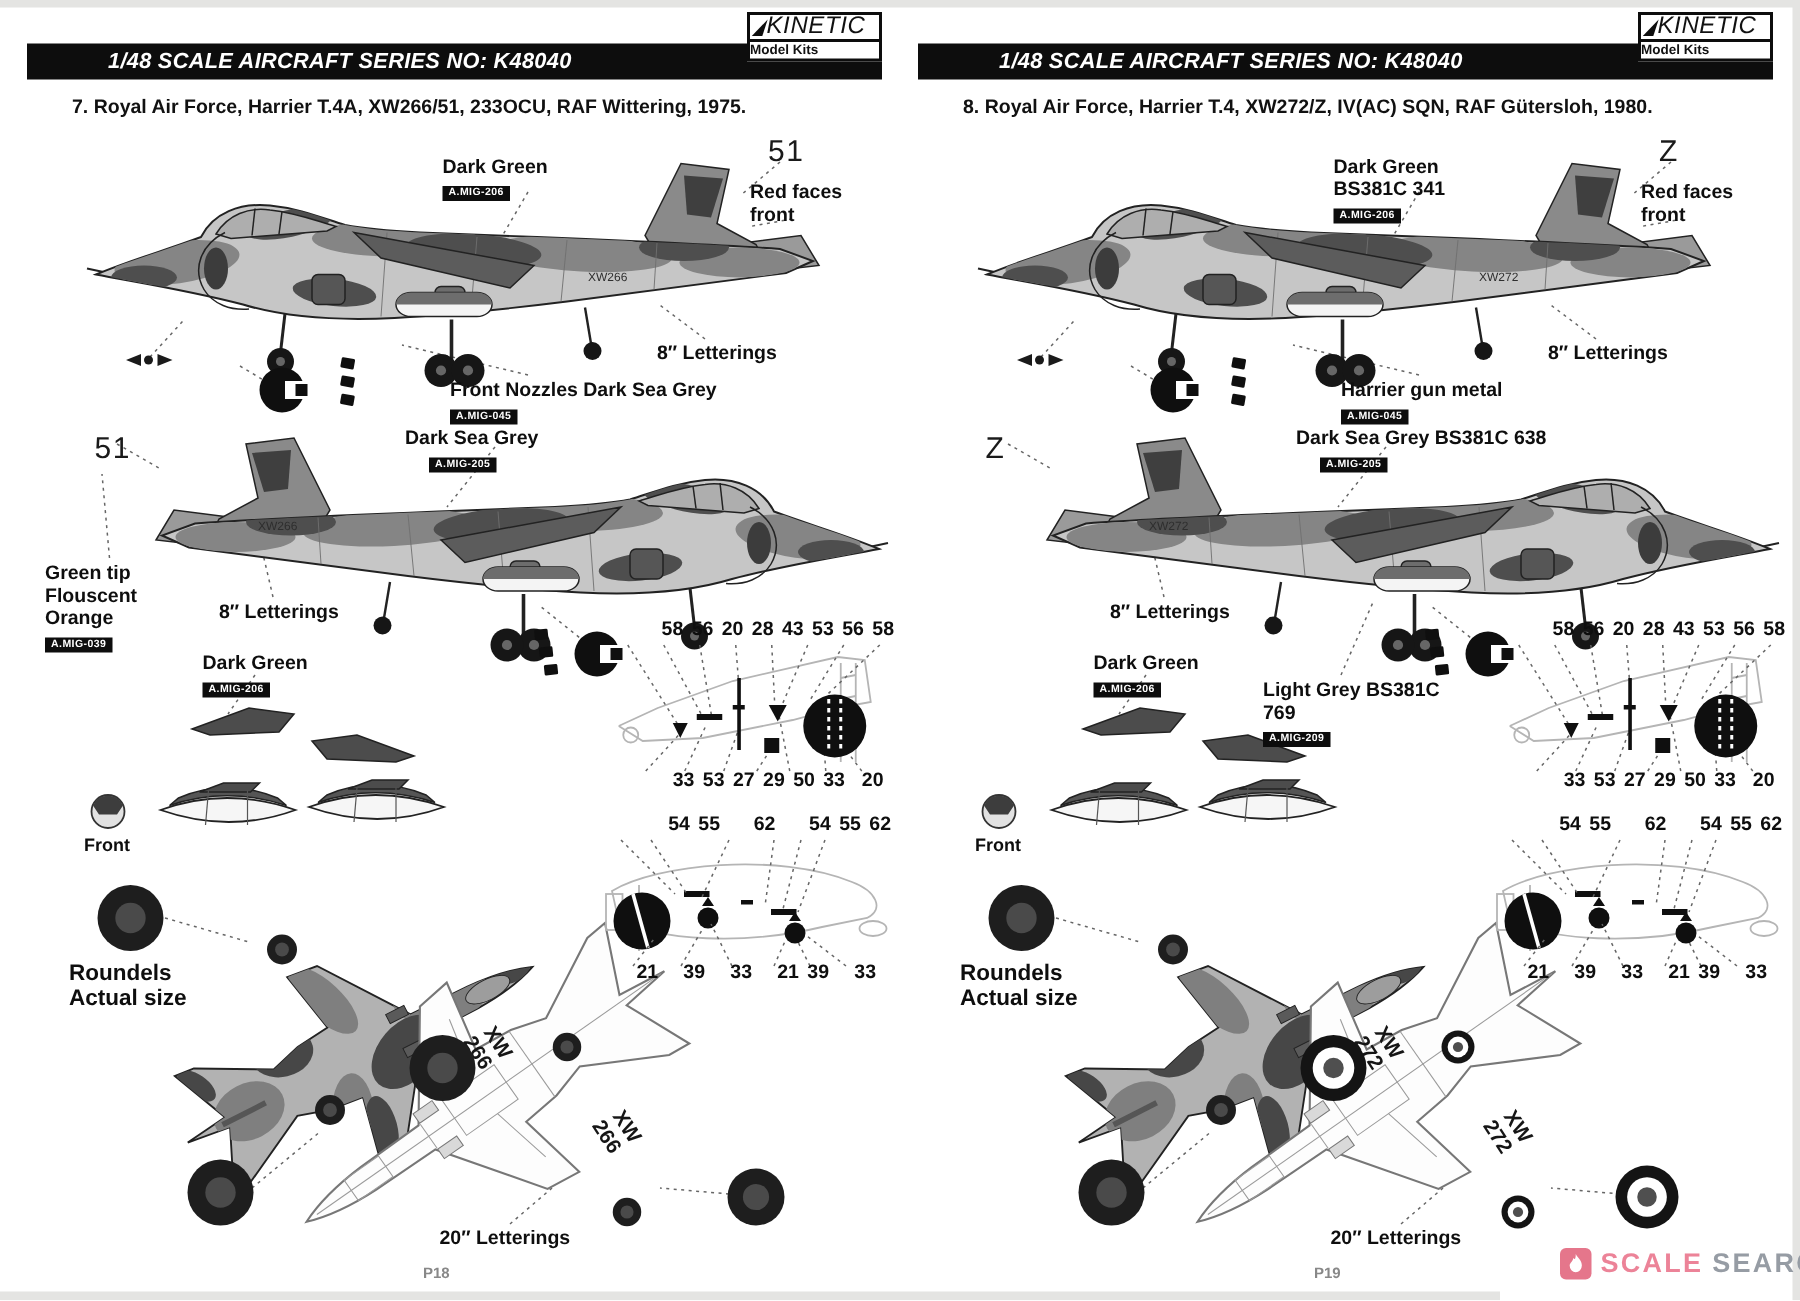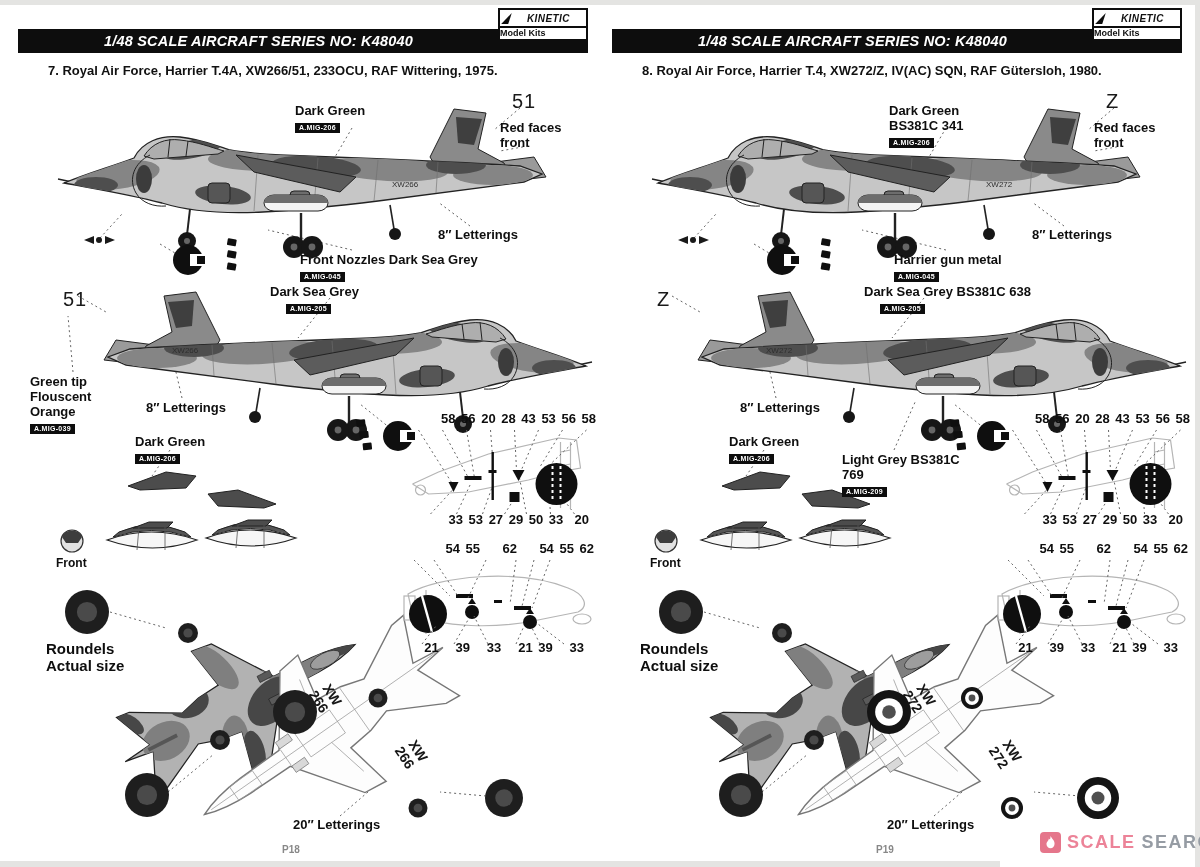--- a/index.html
+++ b/index.html
@@ -5,25 +5,25 @@
   html,body{margin:0;padding:0;background:#fff;}
   #sheet{position:relative;width:1200px;height:867px;background:#fff;overflow:hidden;
          font-family:"Liberation Sans",sans-serif;color:#111;}
   .edge{position:absolute;background:#e4e4e2;}
   .page{position:absolute;top:0;width:600px;height:867px;}
   #p1{left:0;} #p2{left:594px;}
   .art{position:absolute;left:0;top:0;}
   
   .hbar{position:absolute;left:18px;top:29px;width:570px;height:24px;background:#0d0d0d;
         color:#fff;font-style:italic;font-weight:bold;font-size:14.5px;line-height:24px;
-        padding-left:86px;box-sizing:border-box;letter-spacing:.2px;}
+        padding-left:54px;box-sizing:border-box;letter-spacing:.2px;}
   .klogo{position:absolute;left:498px;top:8px;width:86px;background:#fff;border:2.5px solid #0d0d0d;z-index:3;}
   .klogo .r1{display:flex;align-items:center;height:16px;padding:0 3px;}
   .kslash{width:0;height:0;border-left:7px solid transparent;border-bottom:11px solid #0d0d0d;margin-right:1px;transform:skewX(-18deg);}
-  .kname{font-weight:bold;font-style:italic;font-size:10px;letter-spacing:.4px;margin-left:16px;}
+  .kname{font-weight:normal;font-style:italic;font-size:16px;letter-spacing:.4px;}
   .klogo .r2{border-top:2.5px solid #0d0d0d;font-weight:bold;font-size:9px;line-height:11px;}
   .title{position:absolute;left:48px;top:63px;font-weight:bold;font-size:13px;}
   
   .lab{position:absolute;font-weight:bold;font-size:13px;line-height:1.16;color:#0e0e0e;}
   .ctr{}
   .badge{display:inline-block;background:#0d0d0d;color:#fff;font-size:7px;font-weight:bold;
          padding:1px 4px 1px;letter-spacing:.3px;margin-top:1px;}
   .code{position:absolute;font-size:20px;font-weight:400;color:#1a1a1a;letter-spacing:1px;}
   .nums{position:absolute;font-weight:bold;font-size:13px;color:#0e0e0e;white-space:pre;text-align:right;word-spacing:2px;}
   .pageno{position:absolute;font-size:10px;color:#888;font-weight:bold;}

